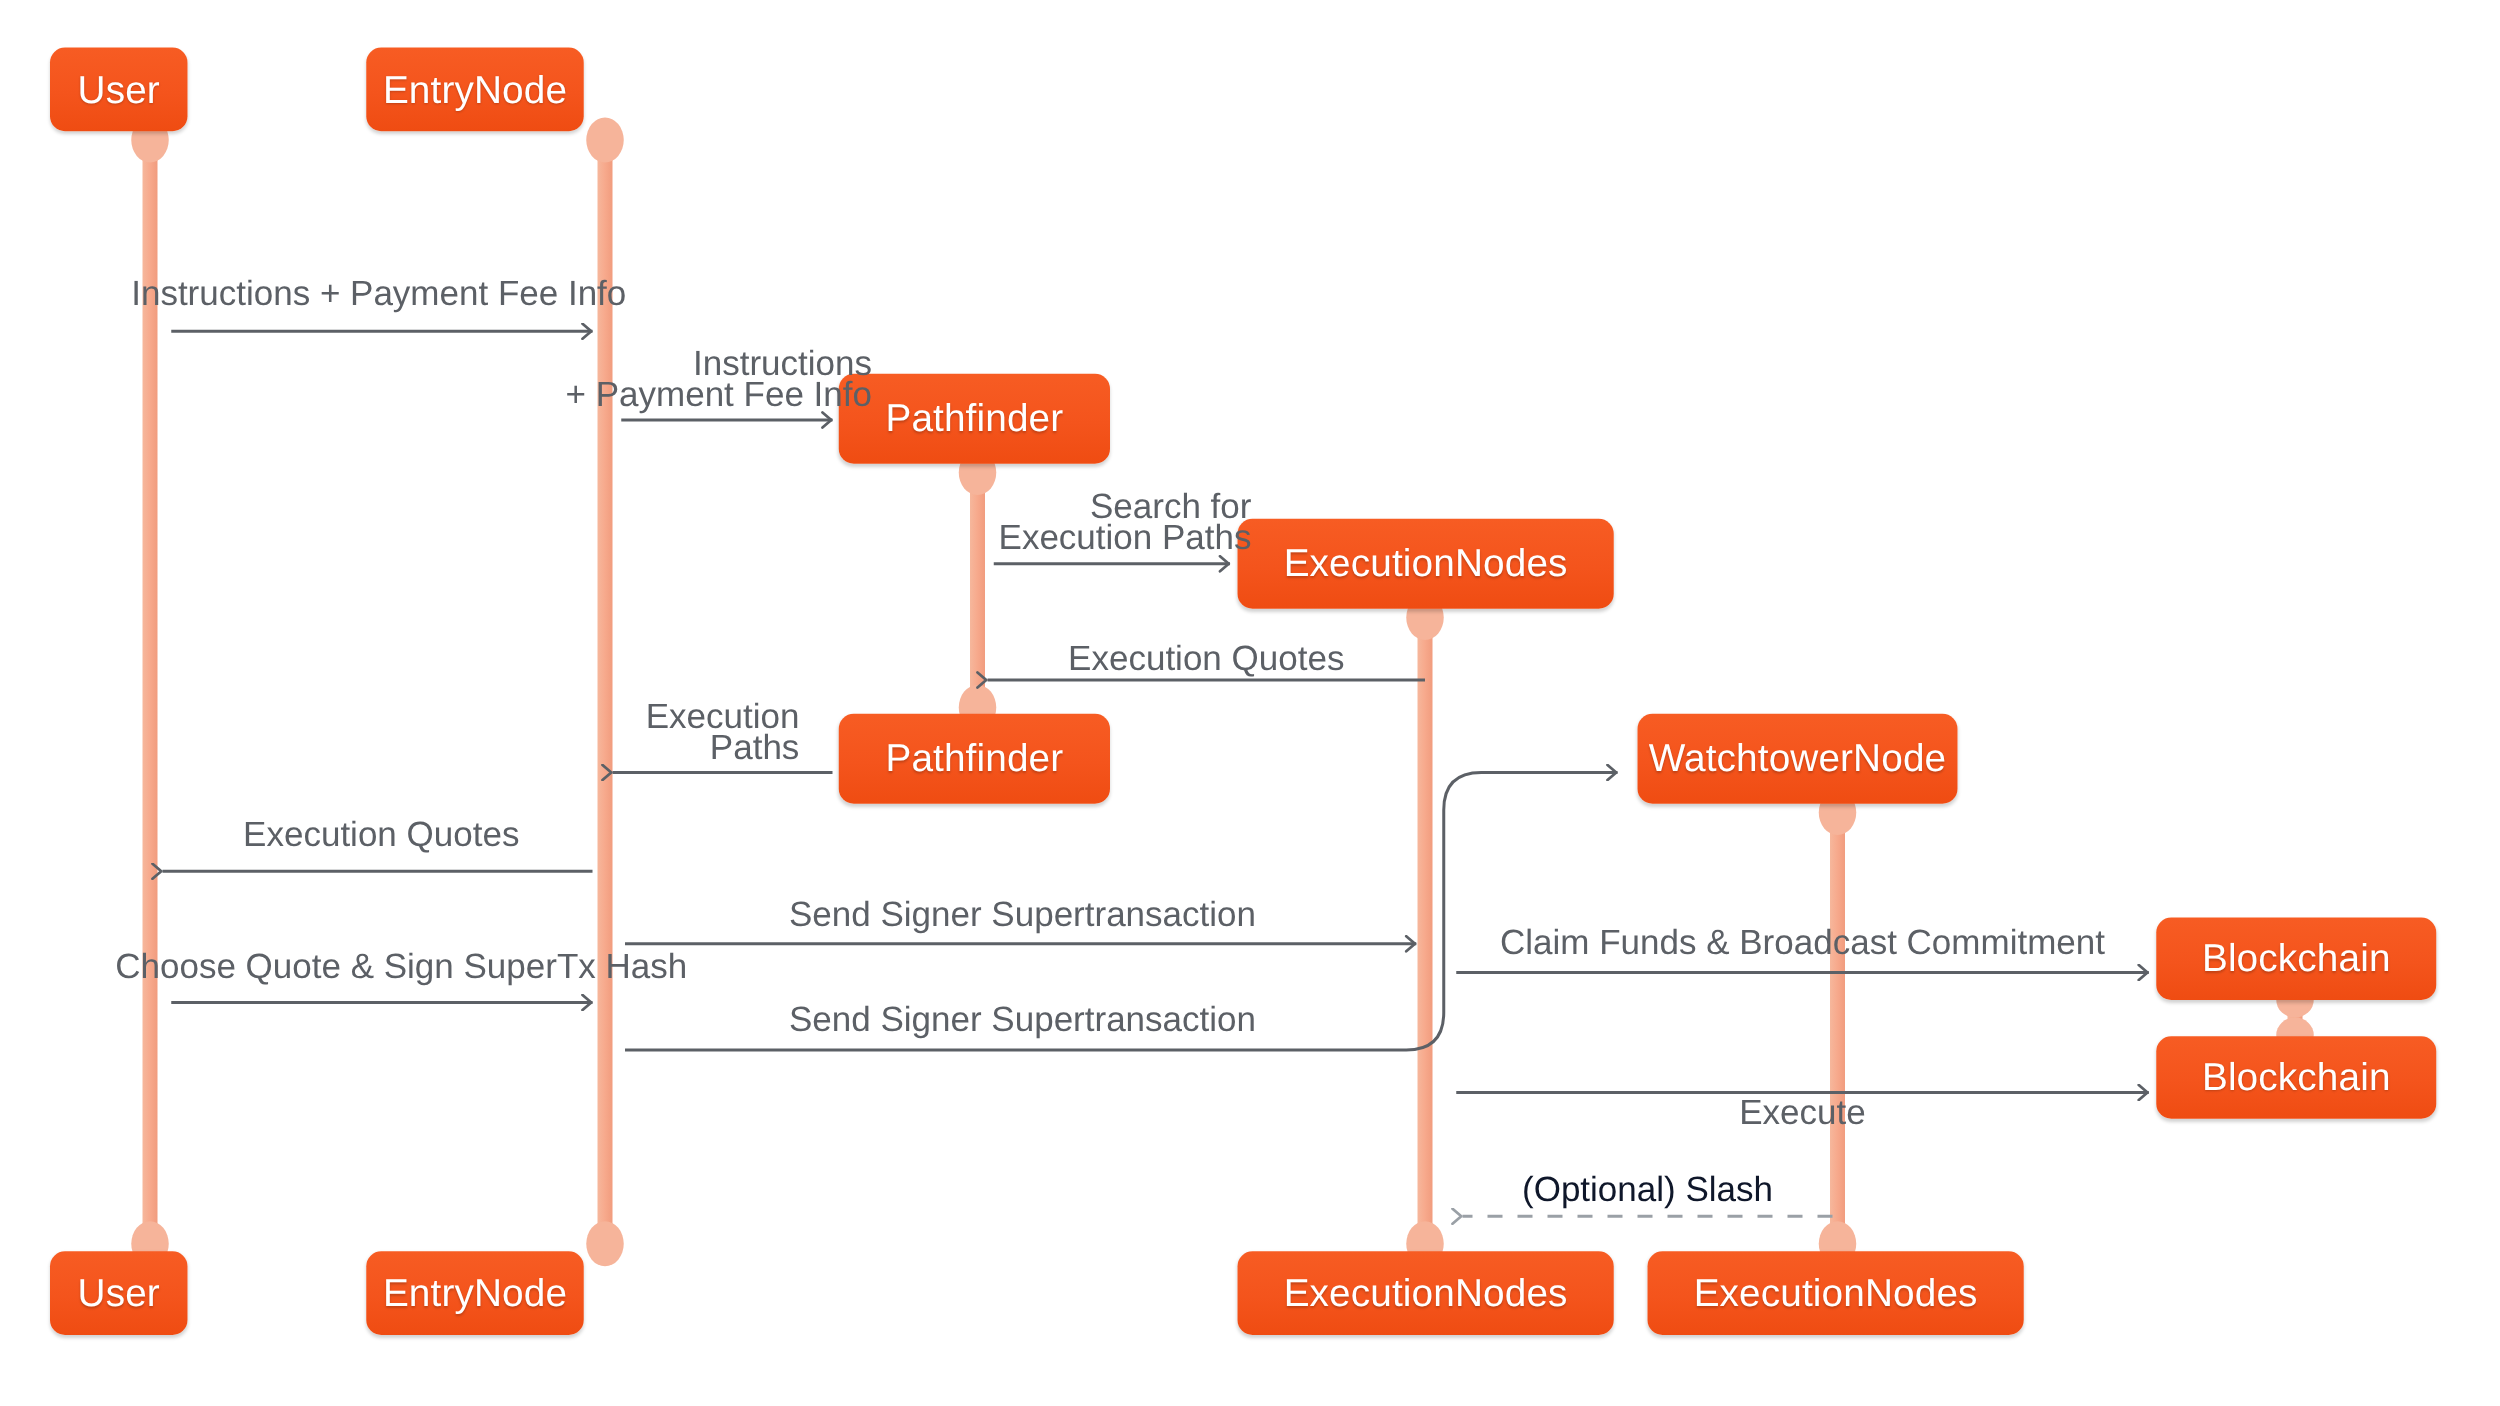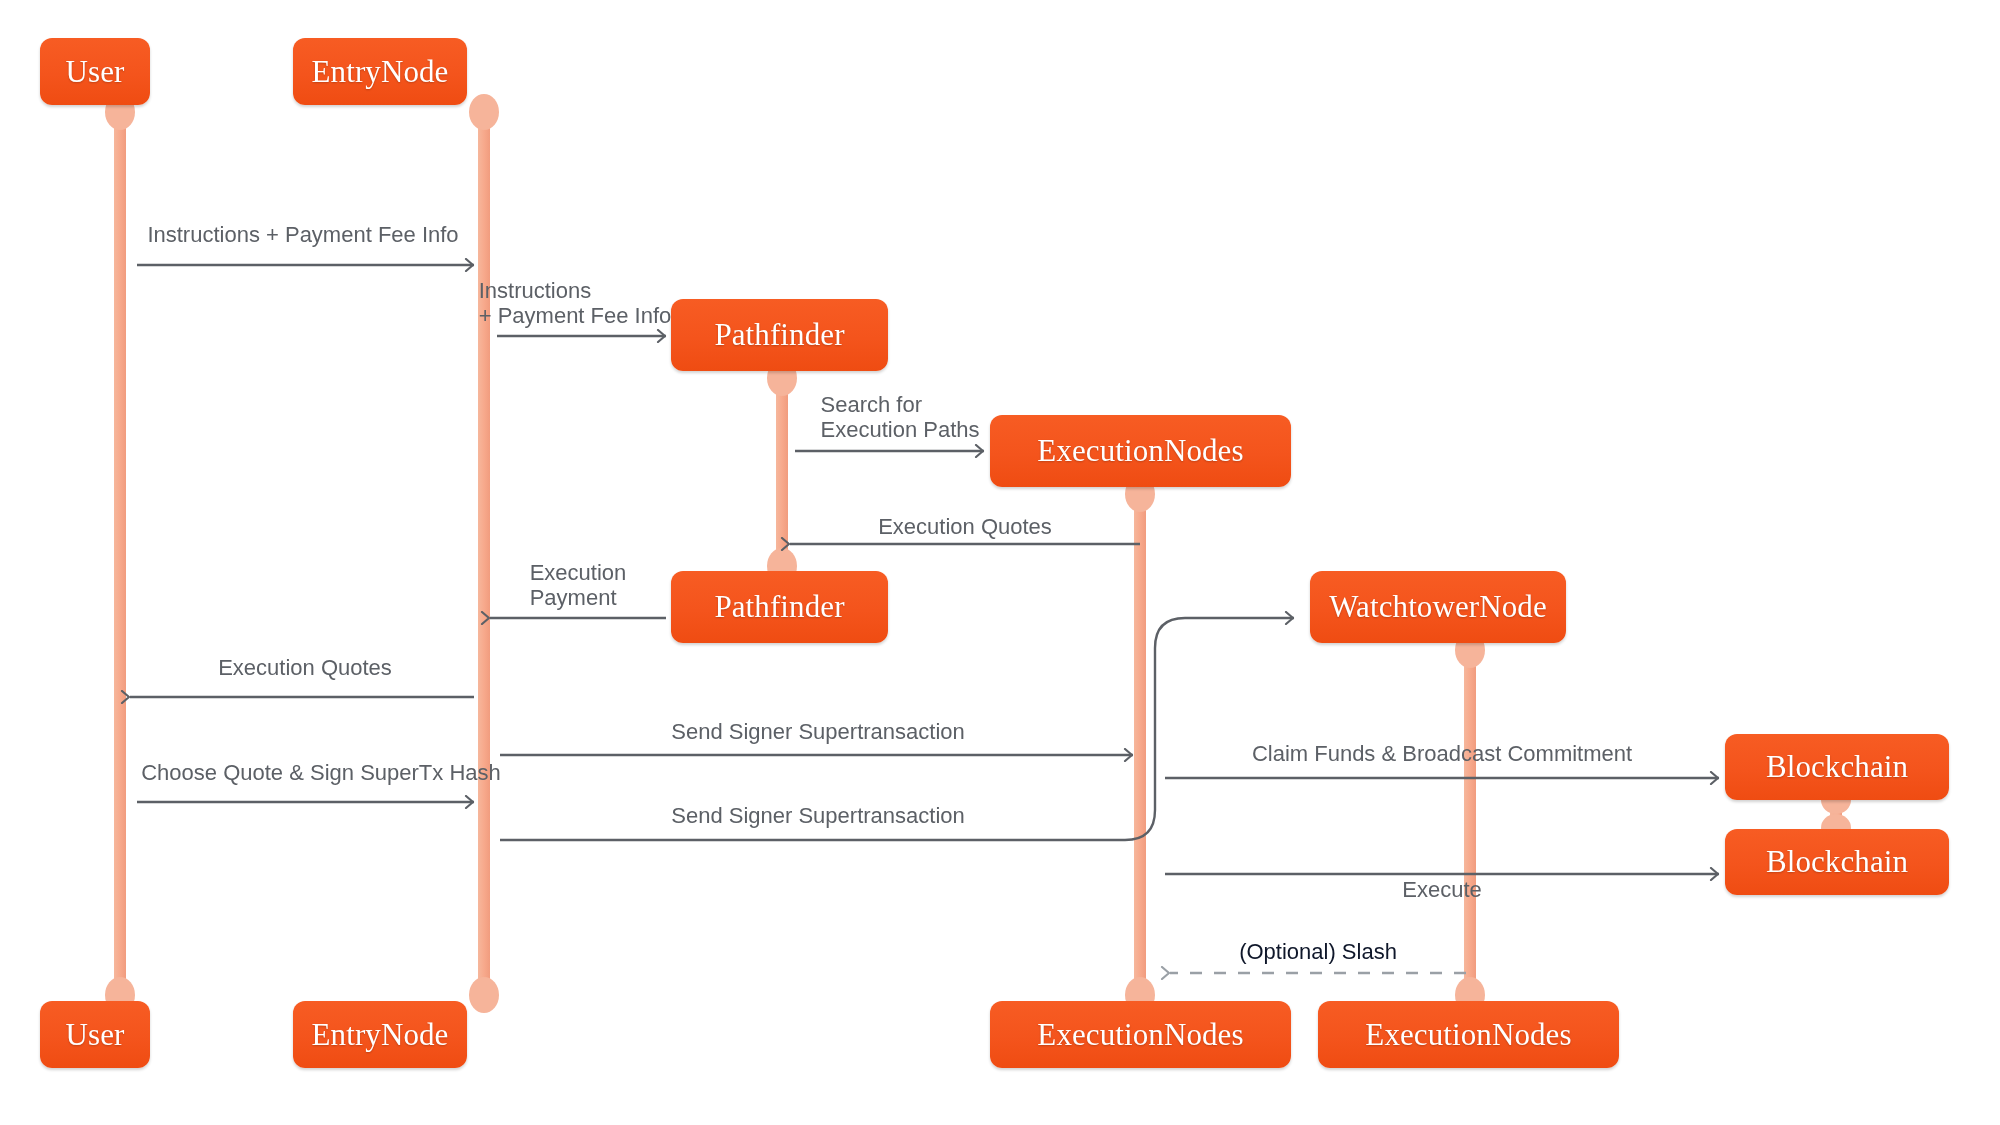--- a/index.html
+++ b/index.html
@@ -21,30 +21,29 @@
     background:linear-gradient(180deg,#F75C23 0%,#F4541C 55%,#EF4C12 100%);
     box-shadow:0 2px 3px rgba(0,0,0,0.18);
     color:#ffffff;
     font-size:31px;
     font-weight:400;
     letter-spacing:0.1px;
     text-shadow:0 1px 2px rgba(0,0,0,0.22);
     white-space:nowrap;
     box-sizing:border-box;
     z-index:3;
-    font-family:Liberation Serif, serif;
   }
   .msg-label{
     position:absolute;
     color:#5c6066;
-    font-size:22px;
+    font-size:28px;
     font-weight:400;
     line-height:25px;
     white-space:pre;
-    text-align:left;
+    text-align:right;
     z-index:4;
   }
   .msg-label.center{transform:translateX(-50%);}
 </style>
 </head>
 <body>
 
 <div id="stage">
 
   <svg id="svg-layer" viewBox="0 0 2000 1125" xmlns="http://www.w3.org/2000/svg">
@@ -144,21 +143,21 @@
   <div class="node-box" style="left:1318px;top:1001px;width:301px;height:67px;">ExecutionNodes</div>
 
   <div class="msg-label center" style="left:303px;top:222px;">Instructions + Payment Fee Info</div>
 
   <div class="msg-label center" style="left:575px;top:278px;"><span>Instructions</span><br><span>+ Payment Fee Info</span></div>
 
   <div class="msg-label center" style="left:900px;top:392px;"><span>Search for</span><br><span>Execution Paths</span></div>
 
   <div class="msg-label center" style="left:965px;top:514px;">Execution Quotes</div>
 
-  <div class="msg-label center" style="left:578px;top:560px;"><span>Execution</span><br><span>Payment</span></div>
+  <div class="msg-label center" style="left:578px;top:560px;"><span>Execution</span><br><span>Paths</span></div>
 
   <div class="msg-label center" style="left:305px;top:655px;">Execution Quotes</div>
 
   <div class="msg-label center" style="left:305px;top:760px;margin-left:16px;">Choose Quote &amp; Sign SuperTx Hash</div>
 
   <div class="msg-label center" style="left:818px;top:719px;">Send Signer Supertransaction</div>
 
   <div class="msg-label center" style="left:818px;top:803px;">Send Signer Supertransaction</div>
 
   <div class="msg-label center" style="left:1442px;top:741px;">Claim Funds &amp; Broadcast Commitment</div>

